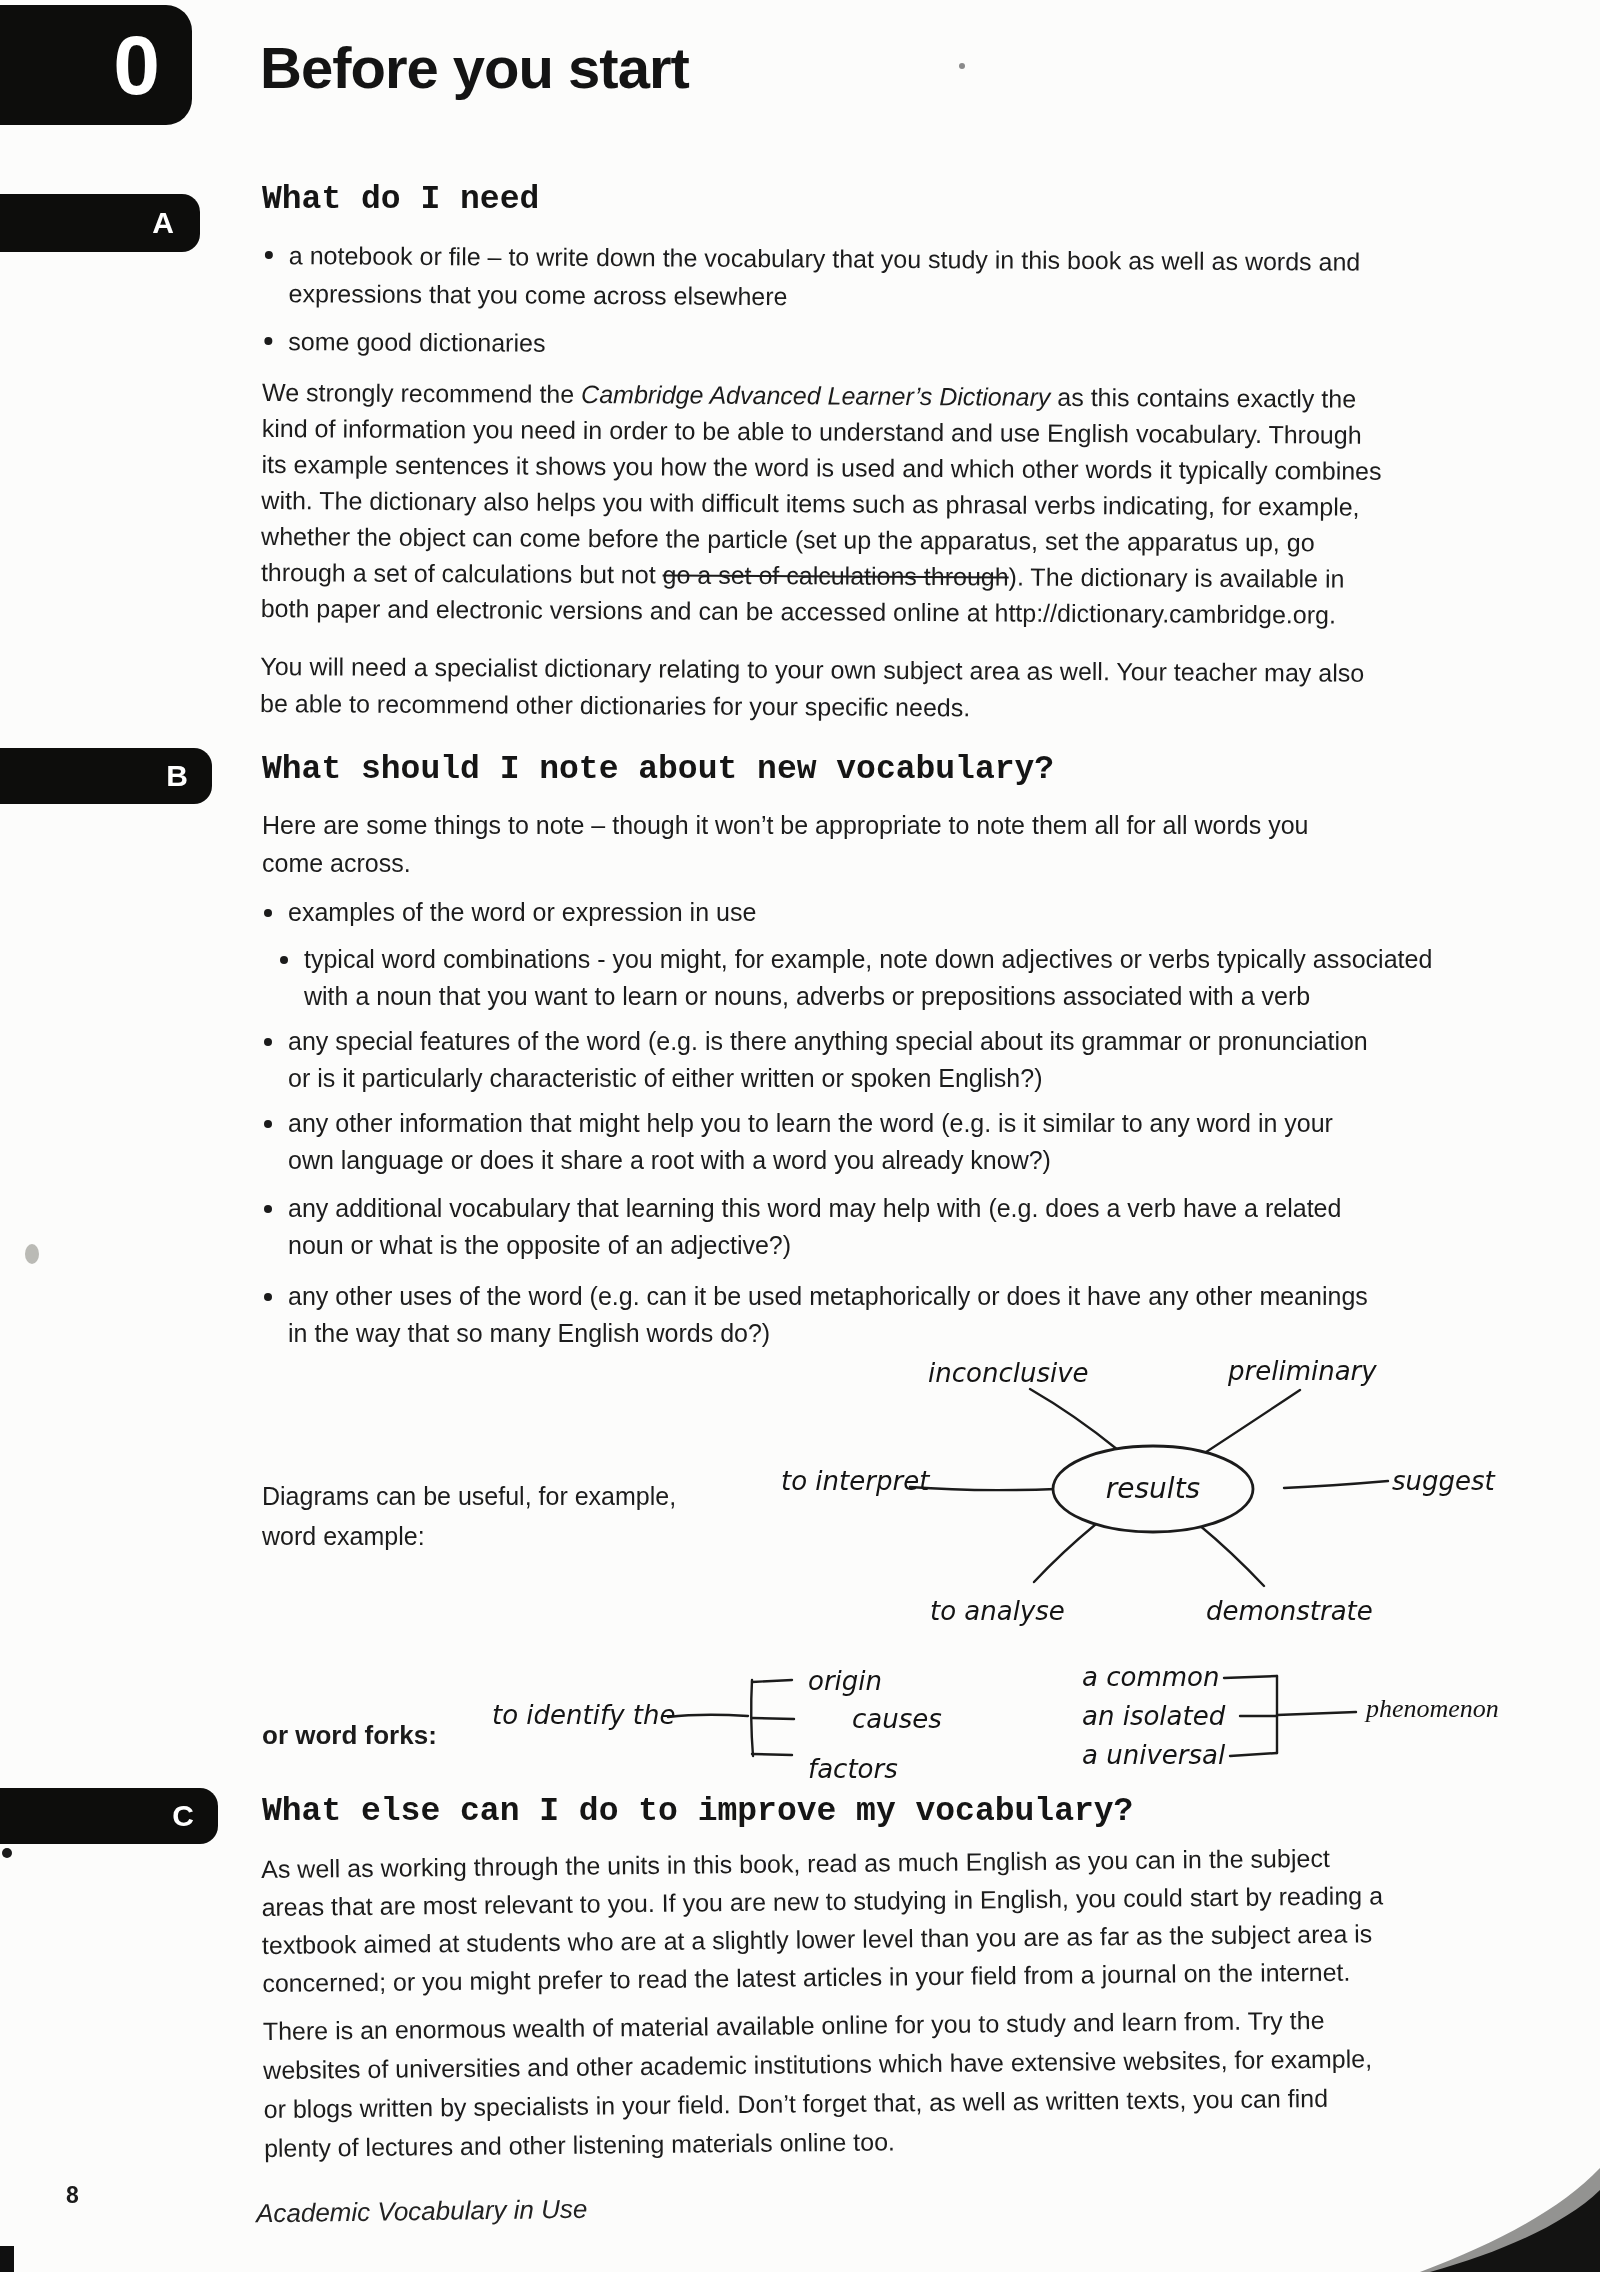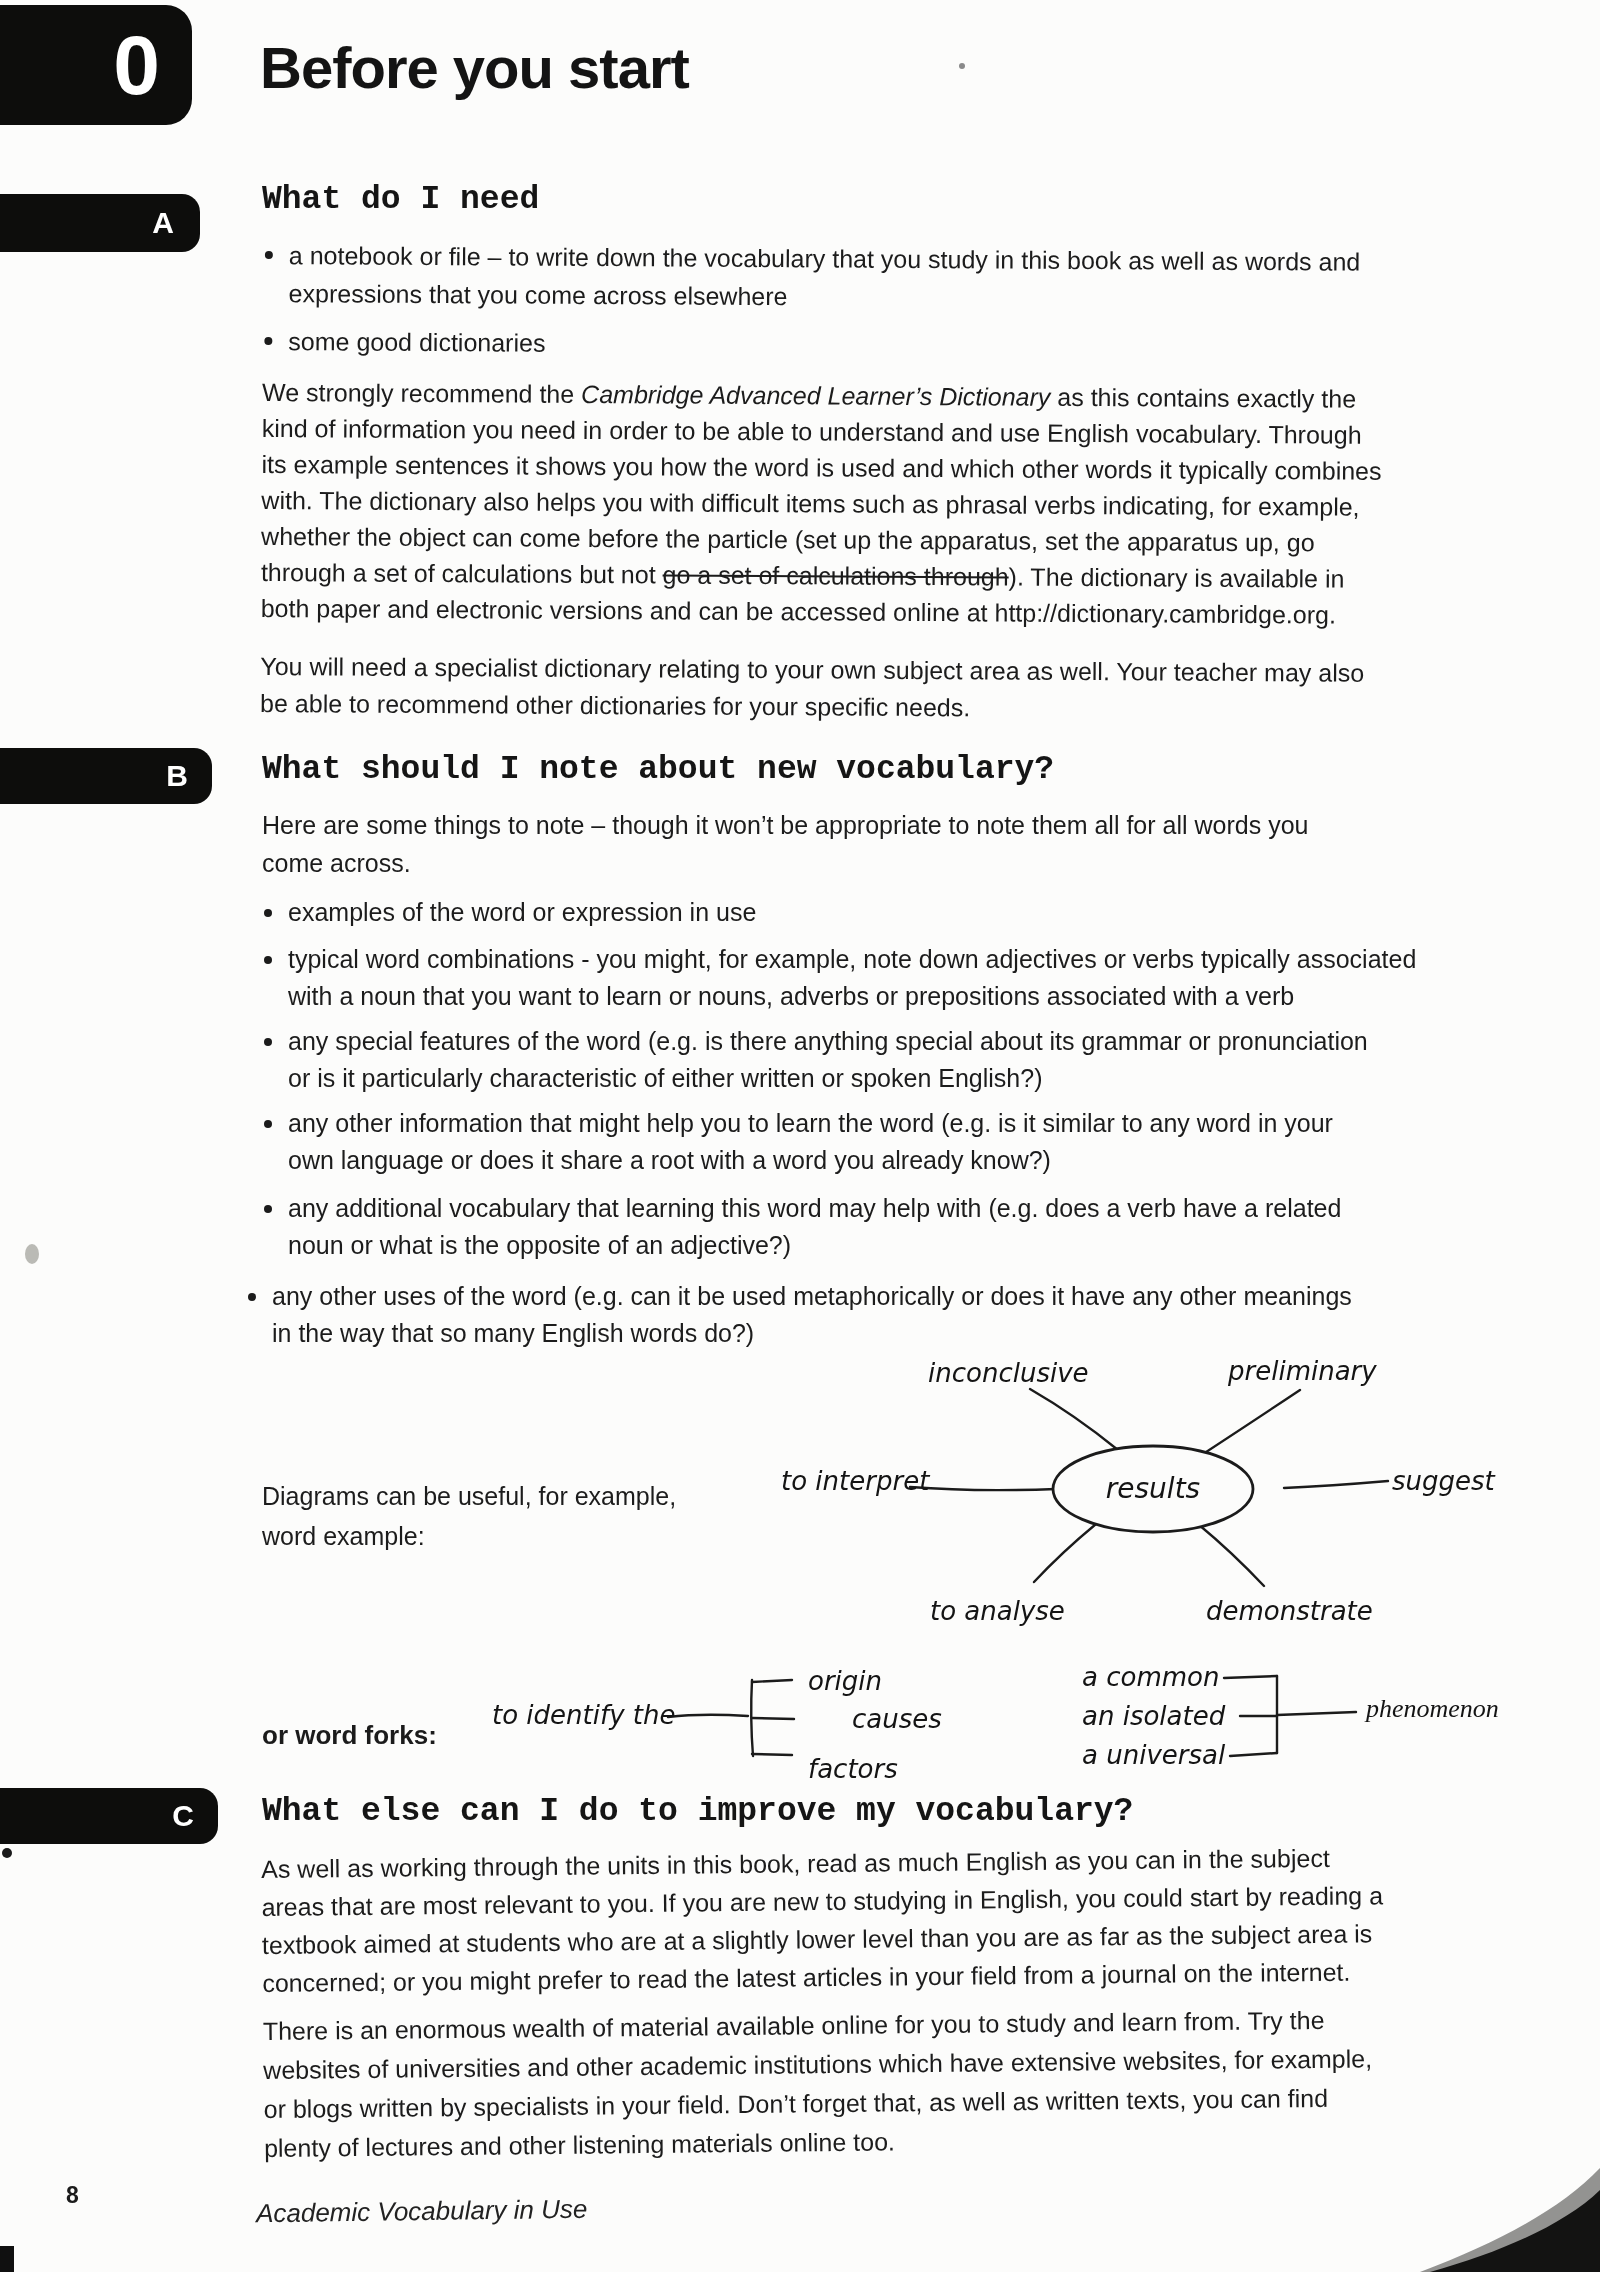--- a/index.html
+++ b/index.html
@@ -138,21 +138,21 @@
 
   <div class="abs body-text" style="left:262px; top:806px;">
     <div class="ln">Here are some things to note – though it won’t be appropriate to note them all for all words you</div>
     <div class="ln">come across.</div>
   </div>
 
   <div class="abs bullet body-text" style="left:264px; top:894px; line-height:37px;">
     <span class="dot"></span>
     <div class="ln">examples of the word or expression in use</div>
   </div>
-  <div class="abs bullet body-text" style="left:264px; top:941px; line-height:37px;">
+  <div class="abs bullet body-text" style="left:280px; top:941px; line-height:37px;">
     <span class="dot"></span>
     <div>
       <div class="ln">typical word combinations - you might, for example, note down adjectives or verbs typically associated</div>
       <div class="ln">with a noun that you want to learn or nouns, adverbs or prepositions associated with a verb</div>
     </div>
   </div>
   <div class="abs bullet body-text" style="left:264px; top:1023px; line-height:37px;">
     <span class="dot"></span>
     <div>
       <div class="ln">any special features of the word (e.g. is there anything special about its grammar or pronunciation</div>
@@ -166,21 +166,21 @@
       <div class="ln">own language or does it share a root with a word you already know?)</div>
     </div>
   </div>
   <div class="abs bullet body-text" style="left:264px; top:1190px; line-height:37px;">
     <span class="dot"></span>
     <div>
       <div class="ln">any additional vocabulary that learning this word may help with (e.g. does a verb have a related</div>
       <div class="ln">noun or what is the opposite of an adjective?)</div>
     </div>
   </div>
-  <div class="abs bullet body-text" style="left:248px; top:1278px; line-height:37px;">
+  <div class="abs bullet body-text" style="left:264px; top:1278px; line-height:37px;">
     <span class="dot"></span>
     <div>
       <div class="ln">any other uses of the word (e.g. can it be used metaphorically or does it have any other meanings</div>
       <div class="ln">in the way that so many English words do?)</div>
     </div>
   </div>
 
   <div class="abs body-text" style="left:262px; top:1476px; line-height:40px;">
     <div class="ln">Diagrams can be useful, for example,</div>
     <div class="ln">word example:</div>

